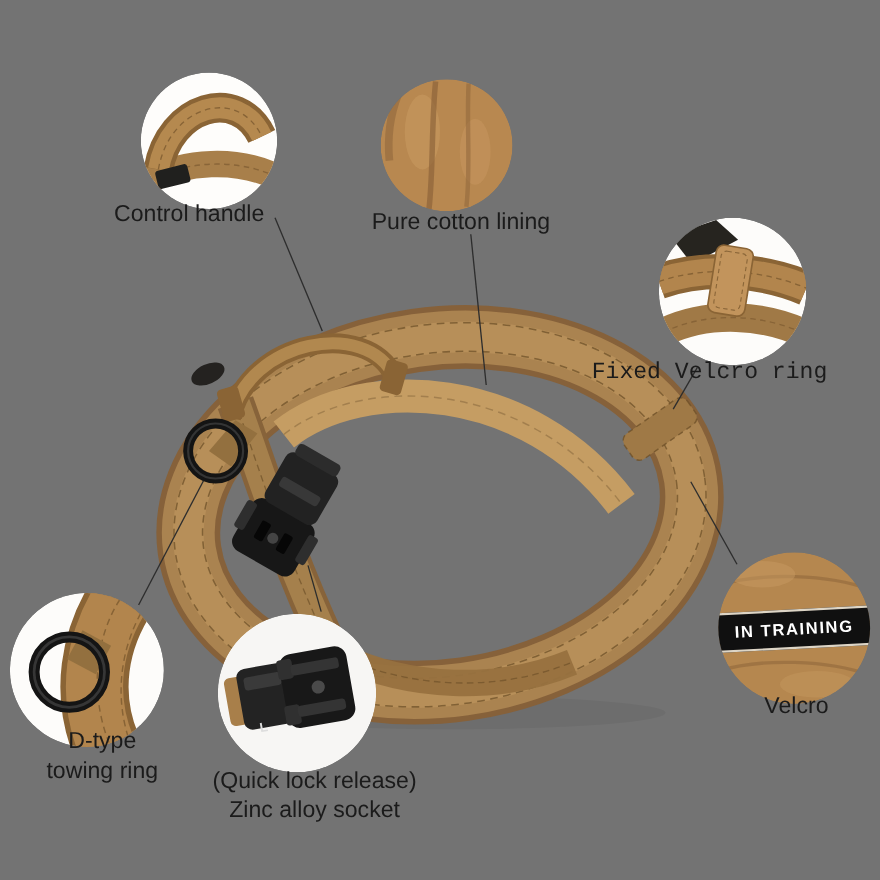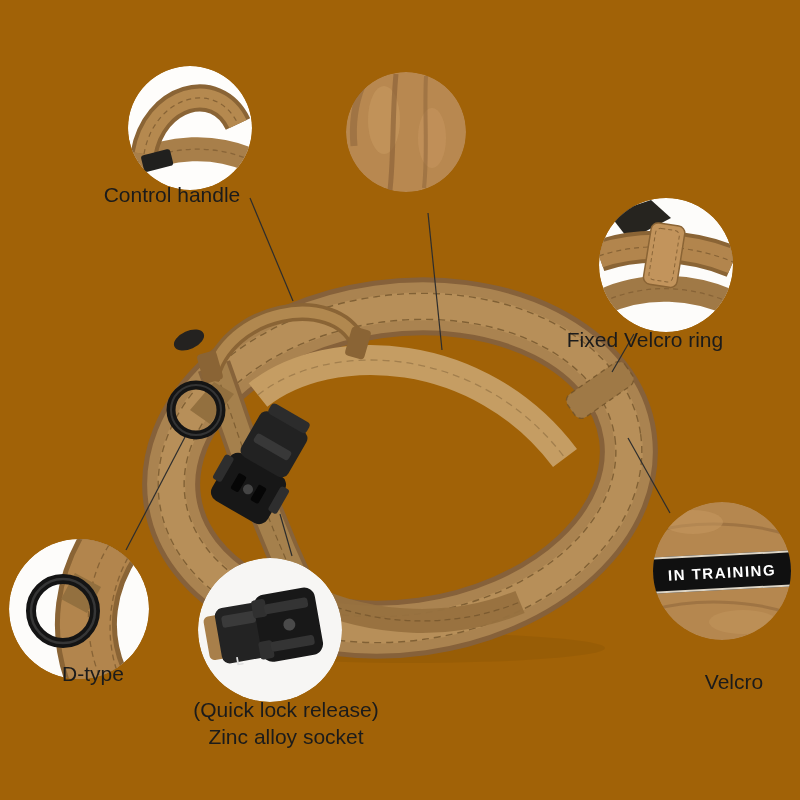--- a/index.html
+++ b/index.html
@@ -1,18 +1,18 @@
 <!DOCTYPE html>
 <html><head>
 <meta charset="utf-8">
 <style>
   * { margin:0; padding:0; box-sizing:border-box; }
   html,body { background:#ffffff; }
   body { font-family:"Liberation Sans", sans-serif; }
-  .stage { position:relative; width:800px; height:800px; background:#a16207; overflow:hidden; }
+  .stage { position:relative; width:800px; height:800px; background:#737373; overflow:hidden; }
   .main-art { position:absolute; left:0; top:0; width:800px; height:800px; }
   .circle { position:absolute; border-radius:50%; overflow:hidden; }
   .circle svg { display:block; width:100%; height:100%; }
   .label { position:absolute; transform:translateX(-50%); text-align:center;
            font-size:21px; line-height:27px; color:#1b1b1b; white-space:nowrap; }
   .patch { position:absolute; left:-10px; right:-10px; top:52px; height:36px; background:#101010;
            transform:rotate(-3deg); display:flex; align-items:center; justify-content:center;
            border-top:2px solid #ddd5c6; border-bottom:2px solid #ddd5c6;
            color:#ffffff; font-weight:700; font-size:15px; letter-spacing:1.5px; }
   .size-mark { position:absolute; color:#dddddd; font-size:12px; font-weight:700;
@@ -105,54 +105,58 @@
   <div class="circle" style="left:346px; top:72px; width:120px; height:120px;">
     <svg viewBox="0 0 120 120">
       <circle cx="60" cy="60" r="60" fill="#b88850"></circle>
       <ellipse cx="38" cy="48" rx="16" ry="34" fill="#c99a61" opacity="0.55"></ellipse>
       <ellipse cx="86" cy="66" rx="14" ry="30" fill="#c99a61" opacity="0.45"></ellipse>
       <path d="M 50 2 C 46 42 48 82 44 118" stroke="#8a6137" stroke-width="5" fill="none" opacity="0.65"></path>
       <path d="M 80 4 C 78 42 82 80 78 116" stroke="#8a6137" stroke-width="4" fill="none" opacity="0.5"></path>
       <path d="M 16 14 C 8 34 6 52 8 74" stroke="#7d5731" stroke-width="7" fill="none" opacity="0.4"></path>
     </svg>
   </div>
+  <div class="label" style="left:419px; top:188px;">
+    <div>Pure cotton lining</div>
+  </div>
 
   <div class="circle" style="left:599px; top:198px; width:134px; height:134px;">
     <svg viewBox="0 0 134 134">
       <circle cx="67" cy="67" r="67" fill="#fdfcfa"></circle>
       <path d="M 10 16 L 52 2 L 72 20 L 30 42 Z" fill="#26241f"></path>
       <path d="M 0 58 C 40 44 92 46 134 64" stroke="#8a6435" stroke-width="32" fill="none"></path>
       <path d="M 0 58 C 40 44 92 46 134 64" stroke="#b2854d" stroke-width="24" fill="none"></path>
       <path d="M 0 58 C 40 44 92 46 134 64" stroke="#7c5a30" stroke-width="1.2" stroke-dasharray="5 4" fill="none" opacity="0.8"></path>
       <path d="M 4 104 C 46 84 96 88 134 106" stroke="#a07946" stroke-width="26" fill="none"></path>
       <path d="M 4 104 C 46 84 96 88 134 106" stroke="#7c5a30" stroke-width="1.2" stroke-dasharray="5 4" fill="none" opacity="0.7"></path>
       <g transform="rotate(9 64 58)">
         <rect x="48" y="26" width="34" height="62" rx="7" fill="#c2945c" stroke="#8a6435" stroke-width="1.5"></rect>
         <rect x="53" y="31" width="24" height="52" rx="5" fill="none" stroke="#7c5a30" stroke-width="1" stroke-dasharray="4 3" opacity="0.8"></rect>
       </g>
     </svg>
   </div>
-  <div class="label" style="left:645px; top:326px;">
+  <div class="label" style="left:645px; top:326px;font-family:Liberation Mono, monospace;">
     <div>Fixed Velcro ring</div>
   </div>
 
   <div class="circle" style="left:9px; top:539px; width:140px; height:140px;">
     <svg viewBox="0 0 140 140">
       <circle cx="70" cy="70" r="70" fill="#fdfcfa"></circle>
       <path d="M 104 0 C 76 42 68 92 88 140" stroke="#8a6435" stroke-width="62" fill="none"></path>
       <path d="M 104 0 C 76 42 68 92 88 140" stroke="#b2854d" stroke-width="52" fill="none"></path>
       <path d="M 100 6 C 78 40 72 90 90 136" stroke="#7c5a30" stroke-width="1.3" stroke-dasharray="6 4" fill="none" opacity="0.8"></path>
       <path d="M 124 10 C 100 48 94 96 110 138" stroke="#7c5a30" stroke-width="1.3" stroke-dasharray="6 4" fill="none" opacity="0.8"></path>
       <path d="M 66 34 L 92 48 L 78 74 L 52 60 Z" fill="#93703f"></path>
       <circle cx="54" cy="72" r="32" fill="none" stroke="#141414" stroke-width="10"></circle>
       <circle cx="54" cy="72" r="32" fill="none" stroke="#454545" stroke-width="2.5" opacity="0.7"></circle>
     </svg>
   </div>
   <div class="label" style="left:93px; top:660px;">
     <div>D-type</div>
+    <div>towing ring</div>
   </div>
 
   <div class="circle" style="left:198px; top:558px; width:144px; height:144px;">
     <svg viewBox="0 0 144 144">
       <circle cx="72" cy="72" r="72" fill="#f7f6f4"></circle>
       <g transform="rotate(-10 72 72)">
         <rect x="8" y="48" width="26" height="44" rx="5" fill="#a87f4a"></rect>
         <rect x="20" y="42" width="46" height="56" rx="8" fill="#232323"></rect>
         <rect x="26" y="50" width="34" height="12" rx="3" fill="#3a3a3a"></rect>
         <rect x="60" y="36" width="62" height="68" rx="11" fill="#181818"></rect>
@@ -175,17 +179,17 @@
       <circle cx="69" cy="69" r="69" fill="#b5874f"></circle>
       <path d="M 0 30 C 40 18 100 20 138 34" stroke="#8a6137" stroke-width="3" fill="none" opacity="0.5"></path>
       <path d="M 0 108 C 40 96 100 98 138 112" stroke="#8a6137" stroke-width="3" fill="none" opacity="0.5"></path>
       <ellipse cx="40" cy="20" rx="30" ry="12" fill="#c79a62" opacity="0.5"></ellipse>
       <ellipse cx="90" cy="120" rx="34" ry="12" fill="#c79a62" opacity="0.4"></ellipse>
     </svg>
     <div class="patch">
       <span>IN TRAINING</span>
     </div>
   </div>
-  <div class="label" style="left:724px; top:668px;margin-left:10px;">
+  <div class="label" style="left:724px; top:628px;">
     <div>Velcro</div>
   </div>
 
 </div>
 
 </body></html>

